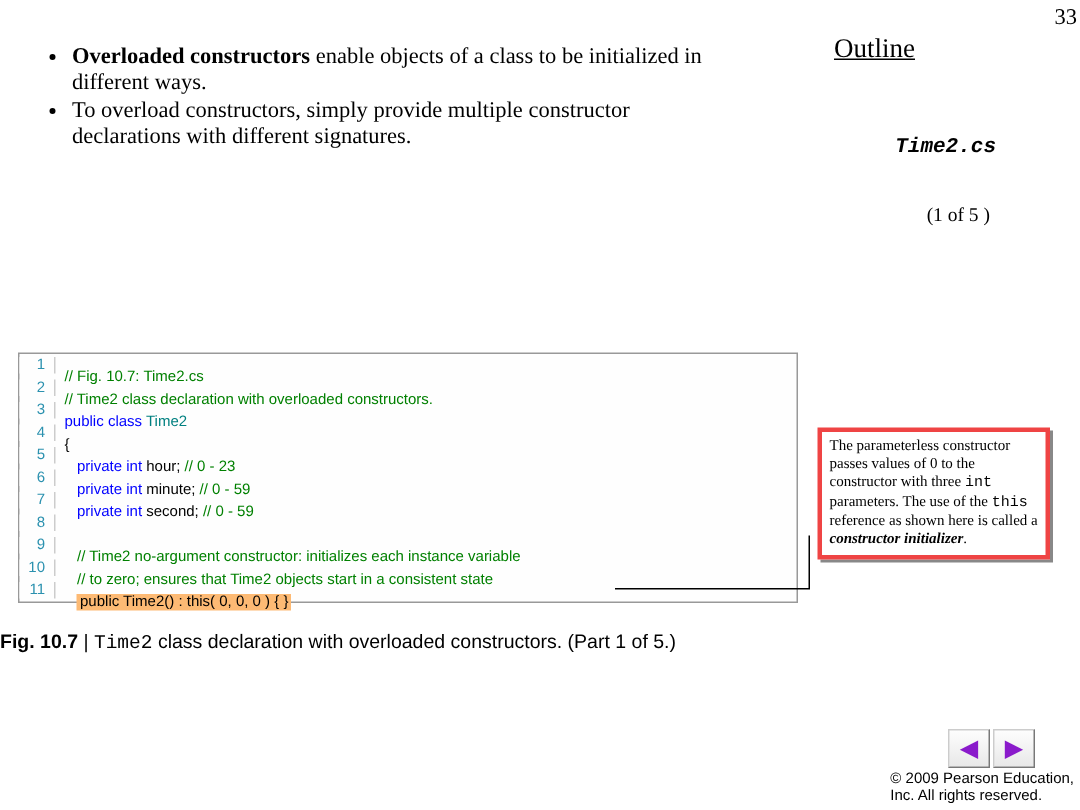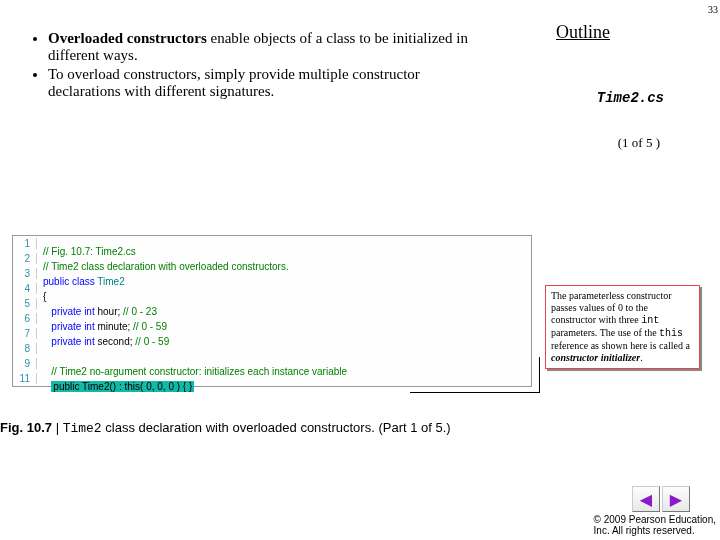--- a/index.html
+++ b/index.html
@@ -23,21 +23,21 @@
     position: absolute;
     top: 22px;
     right: 110px;
     font-size: 18px;
     text-decoration: underline;
   }
   .page-num {
     position: absolute;
     top: 4px;
     right: 2px;
-    font-size: 10px;
+    font-size: 15px;
   }
   .sidebar-label {
     position: absolute;
     top: 90px;
     right: 56px;
     font-family: "Courier New", monospace;
     font-size: 14px;
     font-weight: bold;
     font-style: italic;
   }
@@ -72,28 +72,28 @@
     text-align: right;
     padding-right: 6px;
     color: #2b91af;
     border-right: 1px solid #ccc;
     background: #fefefe;
   }
   .code-cell { padding-left: 6px; white-space: pre; margin-top: 15px; }
   .c-comment { color: #008000; }
   .c-kw { color: #0000ff; }
   .c-type { color: #008080; }
-  .c-hl { background: #14b8a6; display:inline-block; padding:0 2px; }
+  .c-hl { background: #fdba74; display:inline-block; padding:0 2px; }
 
   .annotation {
     position: absolute;
     top: 285px;
     right: 20px;
     width: 155px;
-    border: 1px solid #ef4444;
+    border: 3px solid #ef4444;
     background: #fff;
     font-family: "Times New Roman", serif;
     font-size: 10px;
     padding: 4px 5px;
     line-height: 1.2;
     box-shadow: 2px 2px 0 #888;
   }
   .annotation .bi { font-weight: bold; font-style: italic; }
   .anno-line {
     position: absolute;
@@ -193,20 +193,24 @@
       </div>
       <div class="code-row">
         <div class="gutter">8</div>
         <div class="code-cell"><span></span></div>
       </div>
       <div class="code-row">
         <div class="gutter">9</div>
         <div class="code-cell"><span>   </span><span class="c-comment">// Time2 no-argument constructor: initializes each instance variable</span></div>
       </div>
       <div class="code-row">
+        <div class="gutter">10</div>
+        <div class="code-cell"><span>   </span><span class="c-comment">// to zero; ensures that Time2 objects start in a consistent state</span></div>
+      </div>
+      <div class="code-row">
         <div class="gutter">11</div>
         <div class="code-cell"><span>   </span><span class="c-hl">public Time2() : this( 0, 0, 0 ) { }</span></div>
       </div>
     </div>
 
   <div class="anno-line"></div>
   <div class="annotation">
     <span>The parameterless constructor passes values of 0 to the constructor with three </span><span class="mono">int</span><span> parameters. The use of the </span><span class="mono">this</span><span> reference as shown here is called a </span><span class="bi">constructor initializer</span><span>.</span>
   </div>
 

